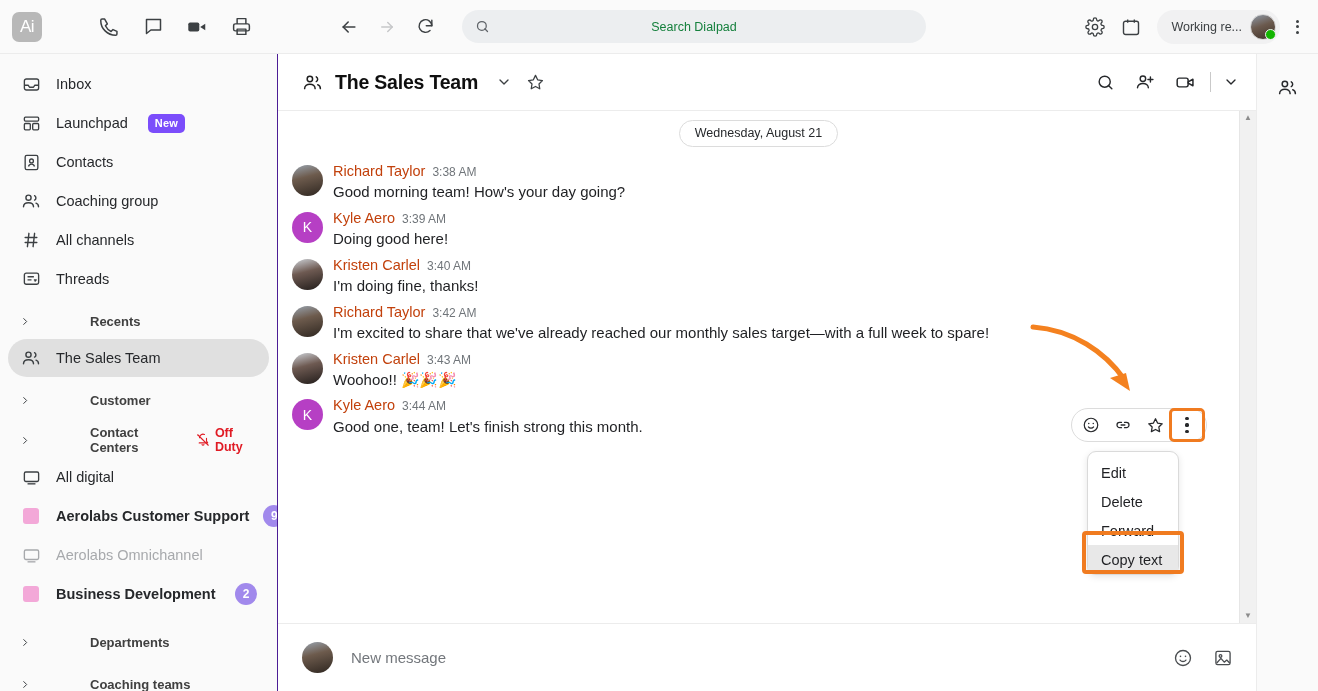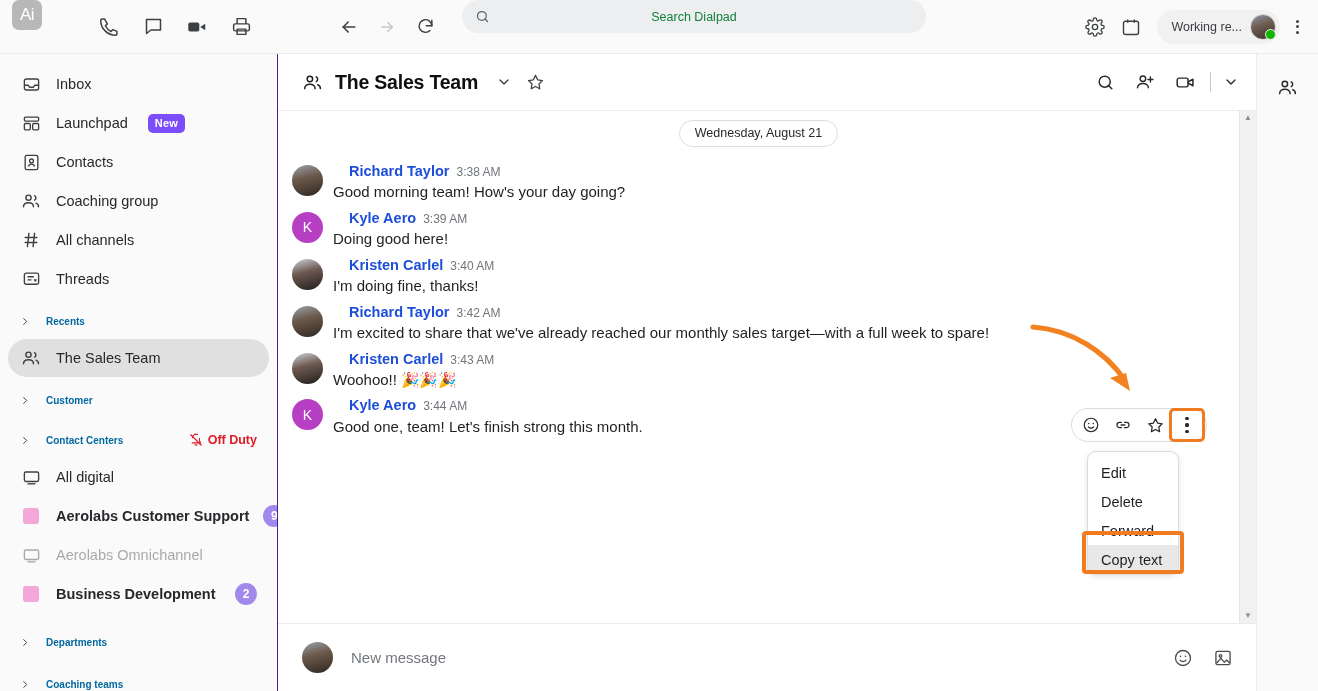--- a/index.html
+++ b/index.html
@@ -7,21 +7,21 @@
     width: 1318px; height: 691px;
     font-family: "Liberation Sans", sans-serif;
     background: #ffffff; overflow: hidden;
     -webkit-font-smoothing: antialiased;
   }
   #app { position: relative; width: 1318px; height: 691px; display: flex; flex-direction: column; }
 
   
   .topbar {
     height: 54px; min-height: 54px; background: #fafafa;
-    display: flex; position: relative;
+    display: flex; align-items: center; position: relative;
     border-bottom: 1px solid #ececec;
   }
   .logo {
     width: 30px; height: 30px; margin-left: 12px; border-radius: 7px;
     background: #b8b8b8; display: flex; align-items: center; justify-content: center;
     color: #ffffff; font-size: 17px; font-weight: 400; letter-spacing: -.5px;
   }
   .tb-icons { display: flex; align-items: center; gap: 14px; margin-left: 52px; }
   .tb-ico {
     width: 30px; height: 30px; display: flex; align-items: center; justify-content: center;
@@ -80,21 +80,21 @@
   .nav-item.dim .lbl, .nav-item.dim .ico { color: #a7a9ac; }
   .badge-new {
     background: #7b4dfb; color: #fff; font-size: 11px; font-weight: 700;
     border-radius: 5px; padding: 3px 7px 4px; margin-left: 6px; letter-spacing: .2px;
   }
   .sec-head {
     height: 34px; display: flex; align-items: center; gap: 16px;
     margin: 6px 8px 0; padding: 0 12px; border-radius: 18px;
   }
   .sec-head .chev { color: #3c4043; display: flex; width: 10px; }
-  .sec-head .lbl { font-size: 10px; color: #0369a1; font-weight: 600; }
+  .sec-head .lbl { font-size: 13px; color: #404040; font-weight: 600; margin-left: 44px; }
   .sec-head .offduty {
     margin-left: auto; display: flex; align-items: center; gap: 5px;
     color: #e01b24; font-size: 12.5px; font-weight: 600;
   }
   .sq { width: 16px; height: 16px; border-radius: 3px; background: #f3a8d8; flex-shrink: 0; }
   .cnt-badge {
     margin-left: auto; min-width: 22px; height: 22px; border-radius: 11px;
     background: #a189ec; color: #fff; font-size: 12px; font-weight: 600;
     display: flex; align-items: center; justify-content: center; padding: 0 6px;
   }
@@ -131,21 +131,21 @@
   .msg .av {
     width: 31px; height: 31px; border-radius: 50%; margin: 3px 10px 0 0; flex-shrink: 0;
     display: flex; align-items: center; justify-content: center;
     color: #fff; font-size: 14px; font-weight: 500; overflow: hidden;
   }
   .av.photo-m { background: linear-gradient(165deg,#9aa5b1 0%,#6d5b4d 40%,#2e2620 100%); }
   .av.photo-f { background: linear-gradient(165deg,#cfd4da 0%,#6e5a52 42%,#211c1a 100%); }
   .av.letter { background: #b63fc4; }
   .msg .body2 { min-width: 0; }
   .msg .line1 { display: flex; align-items: baseline; gap: 7px; line-height: 1.25; }
-  .msg .who { font-size: 14.5px; font-weight: 700; color: #1d4ed8; margin-left: 16px; }
+  .msg .who { font-size: 14.5px; font-weight: 400; color: #c2410c; }
   .msg .ts { font-size: 12px; color: #70757a; }
   .msg .txt { font-size: 15px; color: #1f2023; line-height: 1.45; margin-top: 1px; }
   .emj { font-size: 15px; }
 
   
   .hover-tools {
     position: absolute; right: 32px; top: 297px;
     height: 34px; background: #fff; border: 1px solid #dcdcdc; border-radius: 18px;
     display: flex; align-items: center; padding: 0 4px; gap: 2px; z-index: 12;
   }

